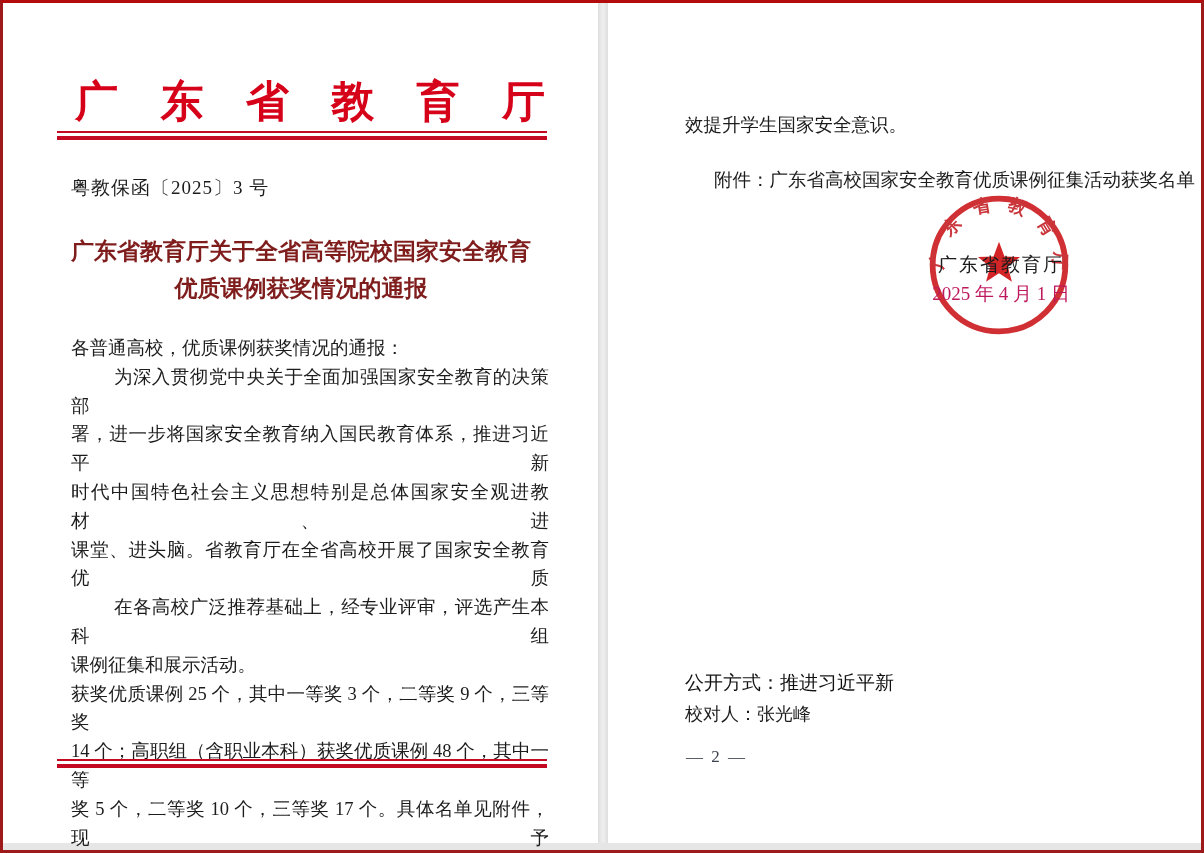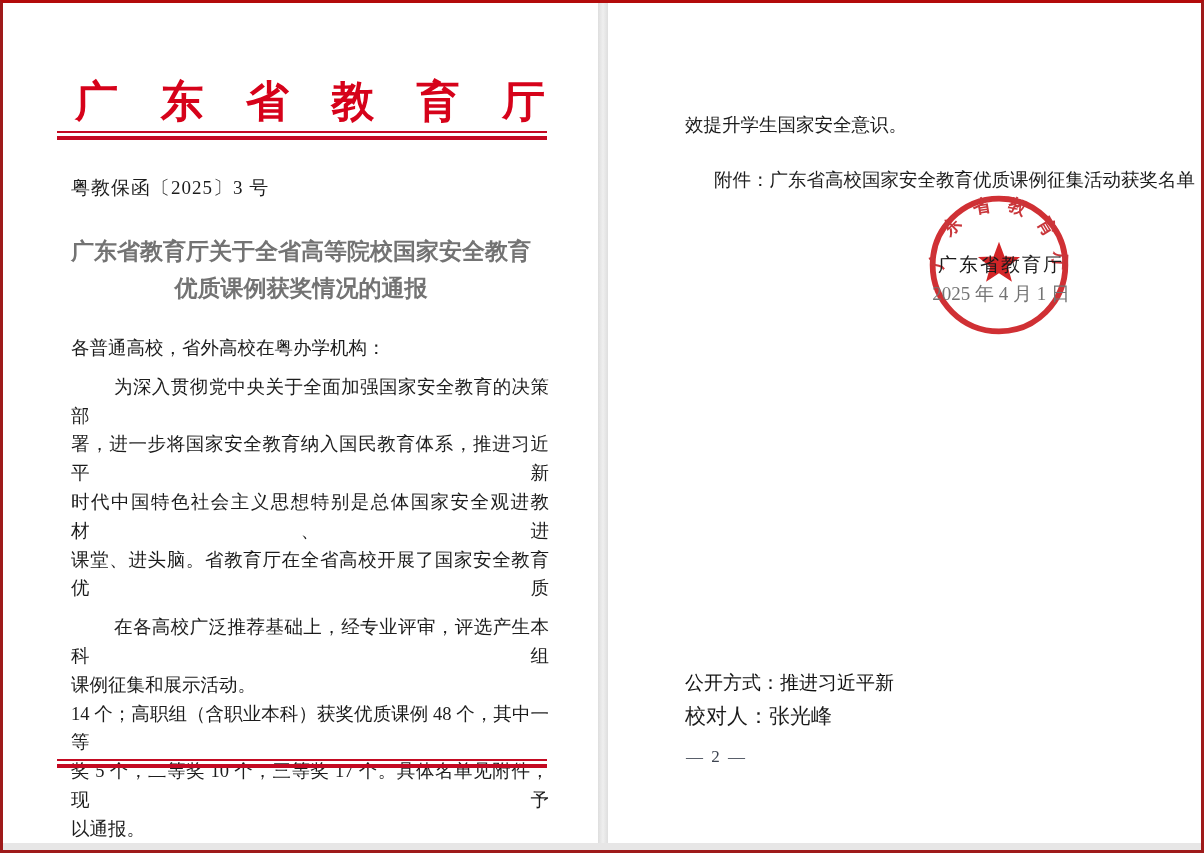--- a/index.html
+++ b/index.html
@@ -45,56 +45,56 @@
   .rule-bottom { top: 756px; }
 
   .doc-number {
     position: absolute; left: 68px; top: 172px; width: 445px;
     text-align: left; font-size: 19px; color: #1c1c1c;
     letter-spacing: 1px;
   }
   .doc-title {
     position: absolute; left: 58px; top: 230px; width: 480px;
     text-align: center; font-size: 23px; font-weight: bold;
-    line-height: 37px; color: #737373;
+    line-height: 37px; color: #7f1d1d;
   }
   .doc-body {
     position: absolute; left: 68px; top: 331px; width: 478px;
     font-size: 18.5px; line-height: 28.8px; color: #1c1c1c;
   }
   .ln { width: 100%; }
   .ln.j   { text-align: justify; text-align-last: justify; }
-  .ln.ind { text-indent: 43px; margin-top: 10px; }
+  .ln.ind { text-indent: 43px; }
 
   
   .cont-line   { position: absolute; left: 77px;  top: 109px; font-size: 18.5px; color: #1c1c1c; }
   .attach-line { position: absolute; left: 106px; top: 164px; font-size: 18.5px; color: #1c1c1c; text-align: right; }
 
   .seal {
     position: absolute; left: 312px; top: 183px;
     width: 158px; height: 158px;
     opacity: 0.92;
   }
   .issuer {
     position: absolute; left: 393px; top: 249px;
     transform: translateX(-50%);
     font-size: 19px; color: #1a1a1a; letter-spacing: 2px; white-space: nowrap;
   }
   .sign-date {
     position: absolute; left: 393px; top: 278px;
     transform: translateX(-50%);
-    font-size: 19px; color: #737373; white-space: nowrap;
+    font-size: 19px; color: #be185d; white-space: nowrap;
   }
 
   .publicity { position: absolute; left: 77px; top: 667px; font-size: 19px; color: #111; }
   .publicity .lbl {
     font-family: "Liberation Sans", "DejaVu Sans", sans-serif;
     font-weight: normal;
   }
-  .proofreader { position: absolute; left: 77px; top: 699px; font-size: 21px; color: #1c1c1c; }
+  .proofreader { position: absolute; left: 77px; top: 699px; font-size: 18px; color: #1c1c1c; }
   .page-num    { position: absolute; left: 78px; top: 744px; font-size: 17px; color: #3d4450; letter-spacing: 2px; }
 </style>
 </head>
 <body>
 
 <div class="viewer">
 
   <div class="page page-left">
 
     <div class="agency">
@@ -109,27 +109,28 @@
     <div class="red-rule rule-top"></div>
 
     <div class="doc-number">粤教保函〔2025〕3 号</div>
 
     <div class="doc-title">
       <div>广东省教育厅关于全省高等院校国家安全教育</div>
       <div>优质课例获奖情况的通报</div>
     </div>
 
     <div class="doc-body">
-      <div class="ln">各普通高校，省外高校在粤办学机构：</div>
+      <div class="ln">各普通高校，优质课例获奖情况的通报：</div>
       <div class="ln j ind">为深入贯彻党中央关于全面加强国家安全教育的决策部</div>
       <div class="ln j">署，进一步将国家安全教育纳入国民教育体系，推进习近平新</div>
       <div class="ln j">时代中国特色社会主义思想特别是总体国家安全观进教材、进</div>
       <div class="ln j">课堂、进头脑。省教育厅在全省高校开展了国家安全教育优质</div>
       <div class="ln j ind">在各高校广泛推荐基础上，经专业评审，评选产生本科组</div>
       <div class="ln">课例征集和展示活动。</div>
+      <div class="ln j">获奖优质课例 25 个，其中一等奖 3 个，二等奖 9 个，三等奖</div>
       <div class="ln j">14 个；高职组（含职业本科）获奖优质课例 48 个，其中一等</div>
       <div class="ln j">奖 5 个，二等奖 10 个，三等奖 17 个。具体名单见附件，现予</div>
       <div class="ln">以通报。</div>
 
     </div>
 
     <div class="red-rule rule-bottom"></div>
   </div>
 
   <div class="gutter"></div>

